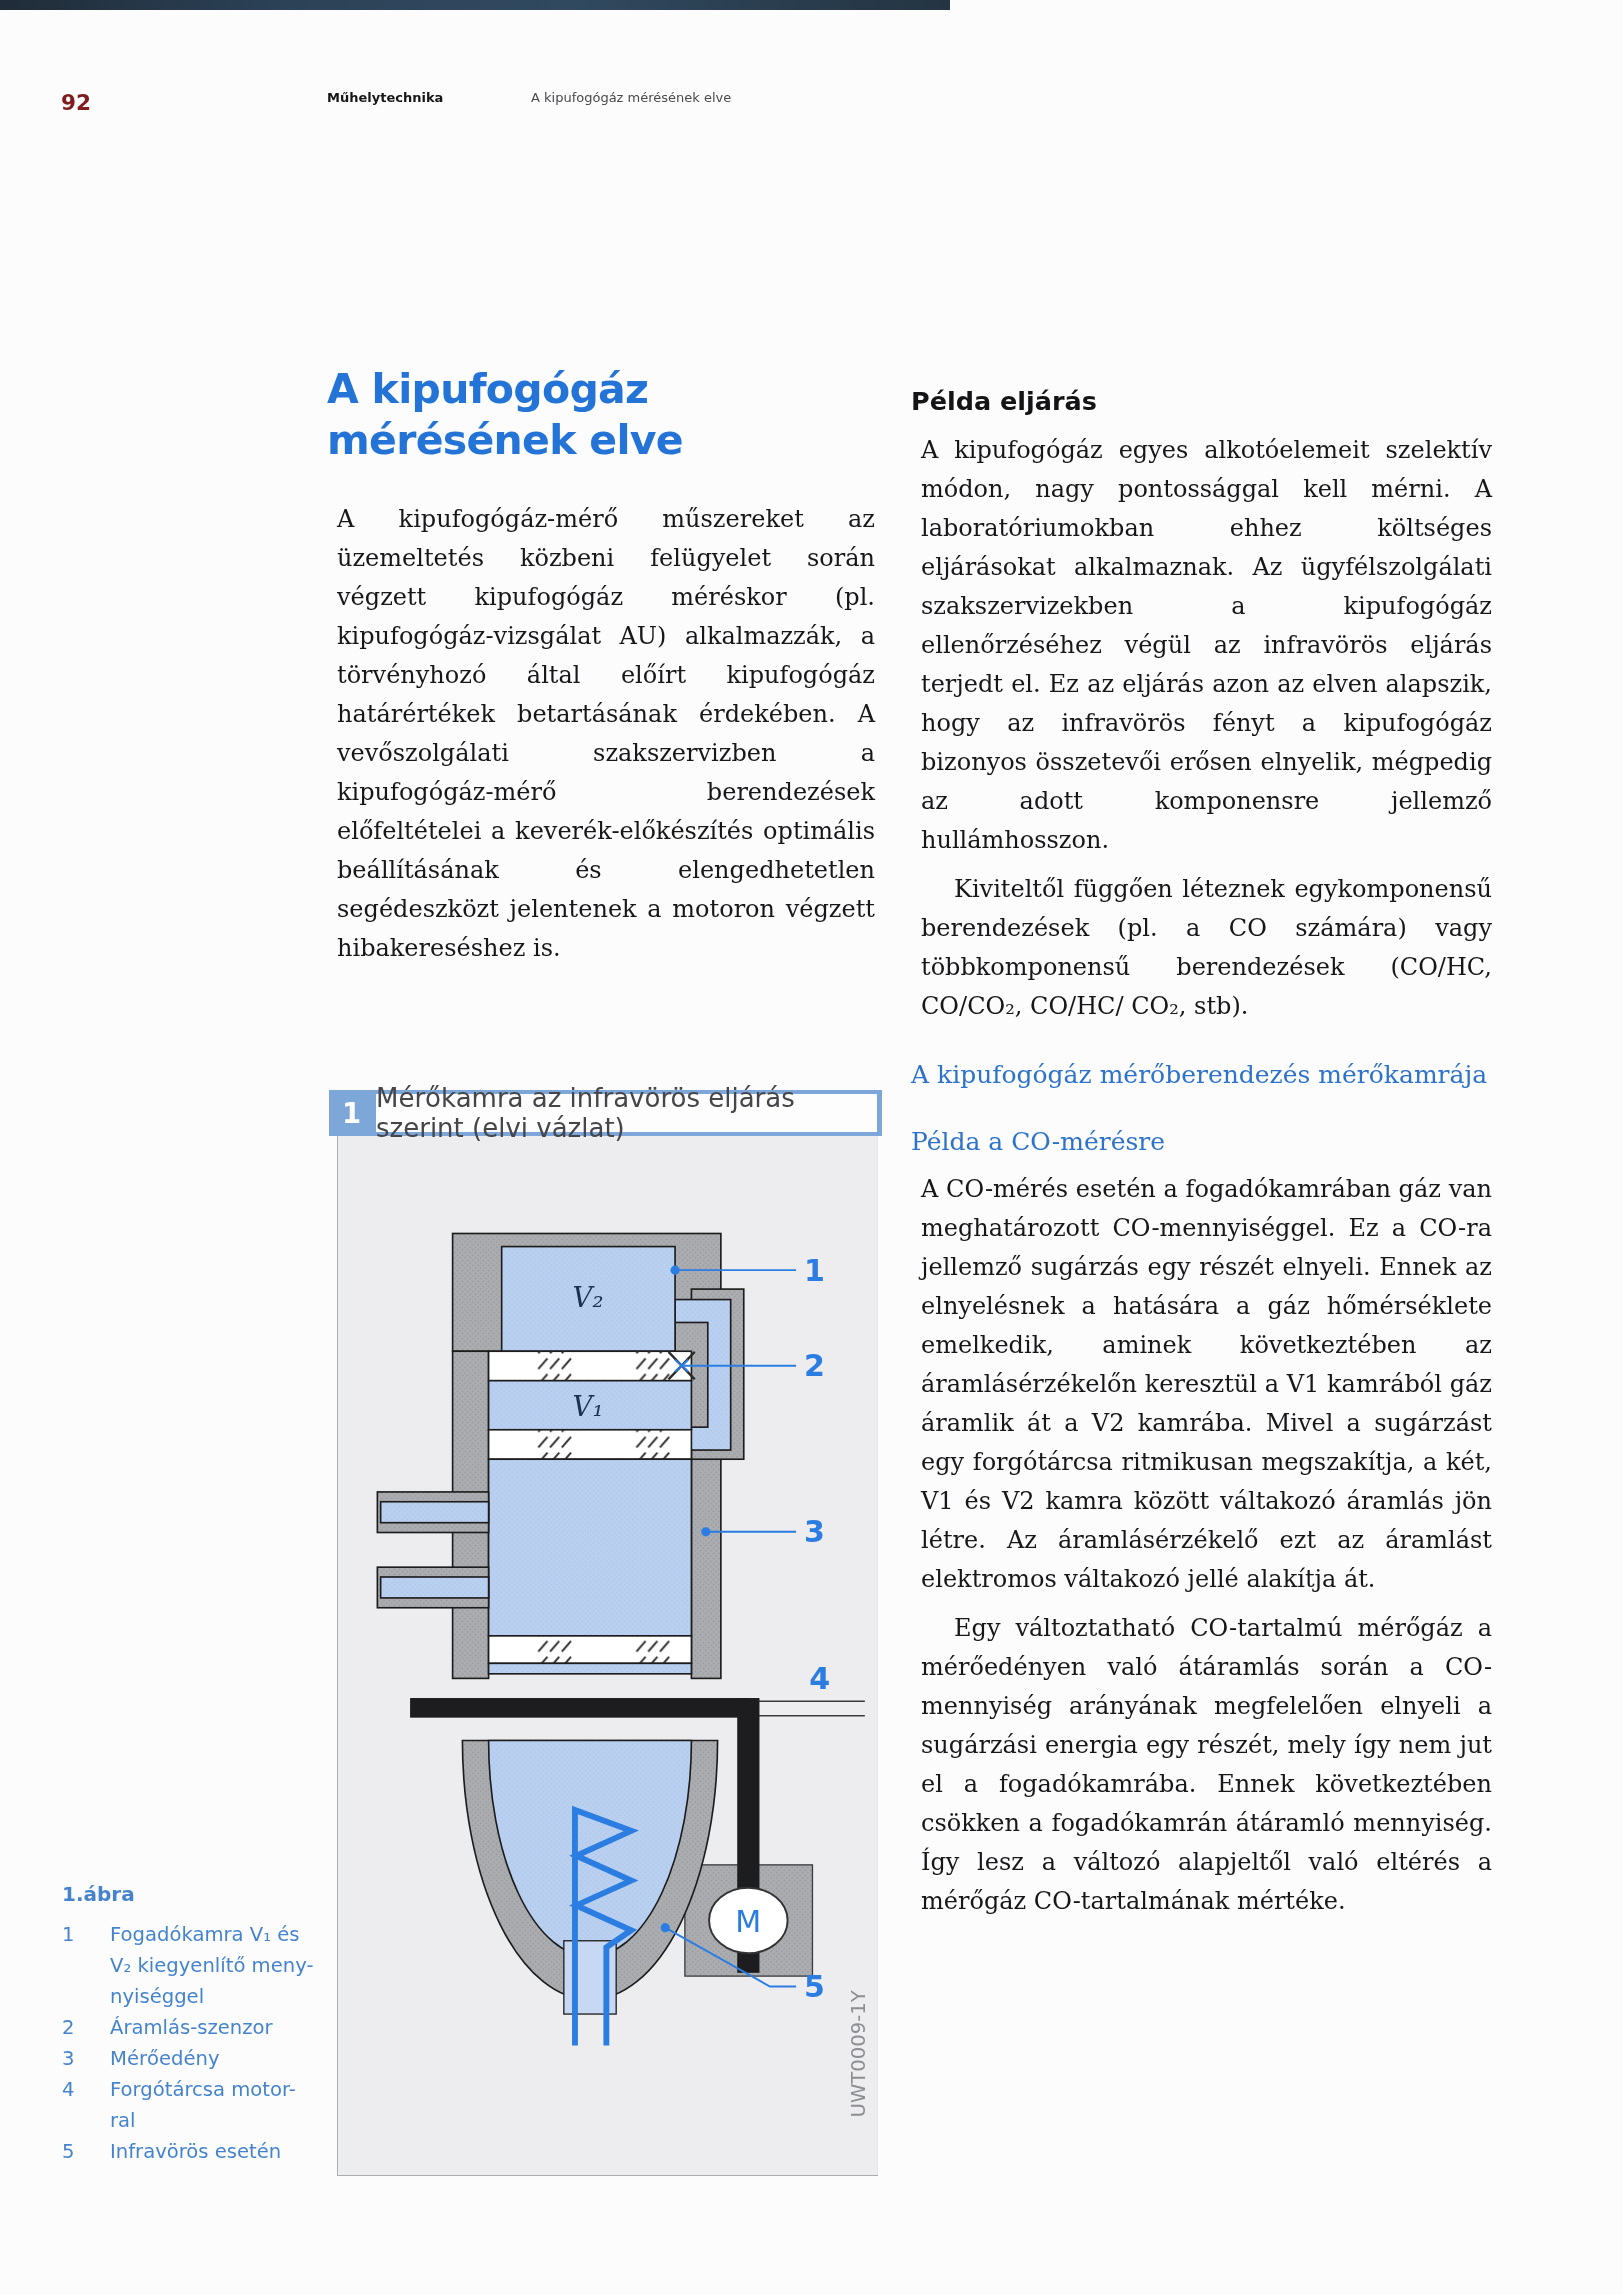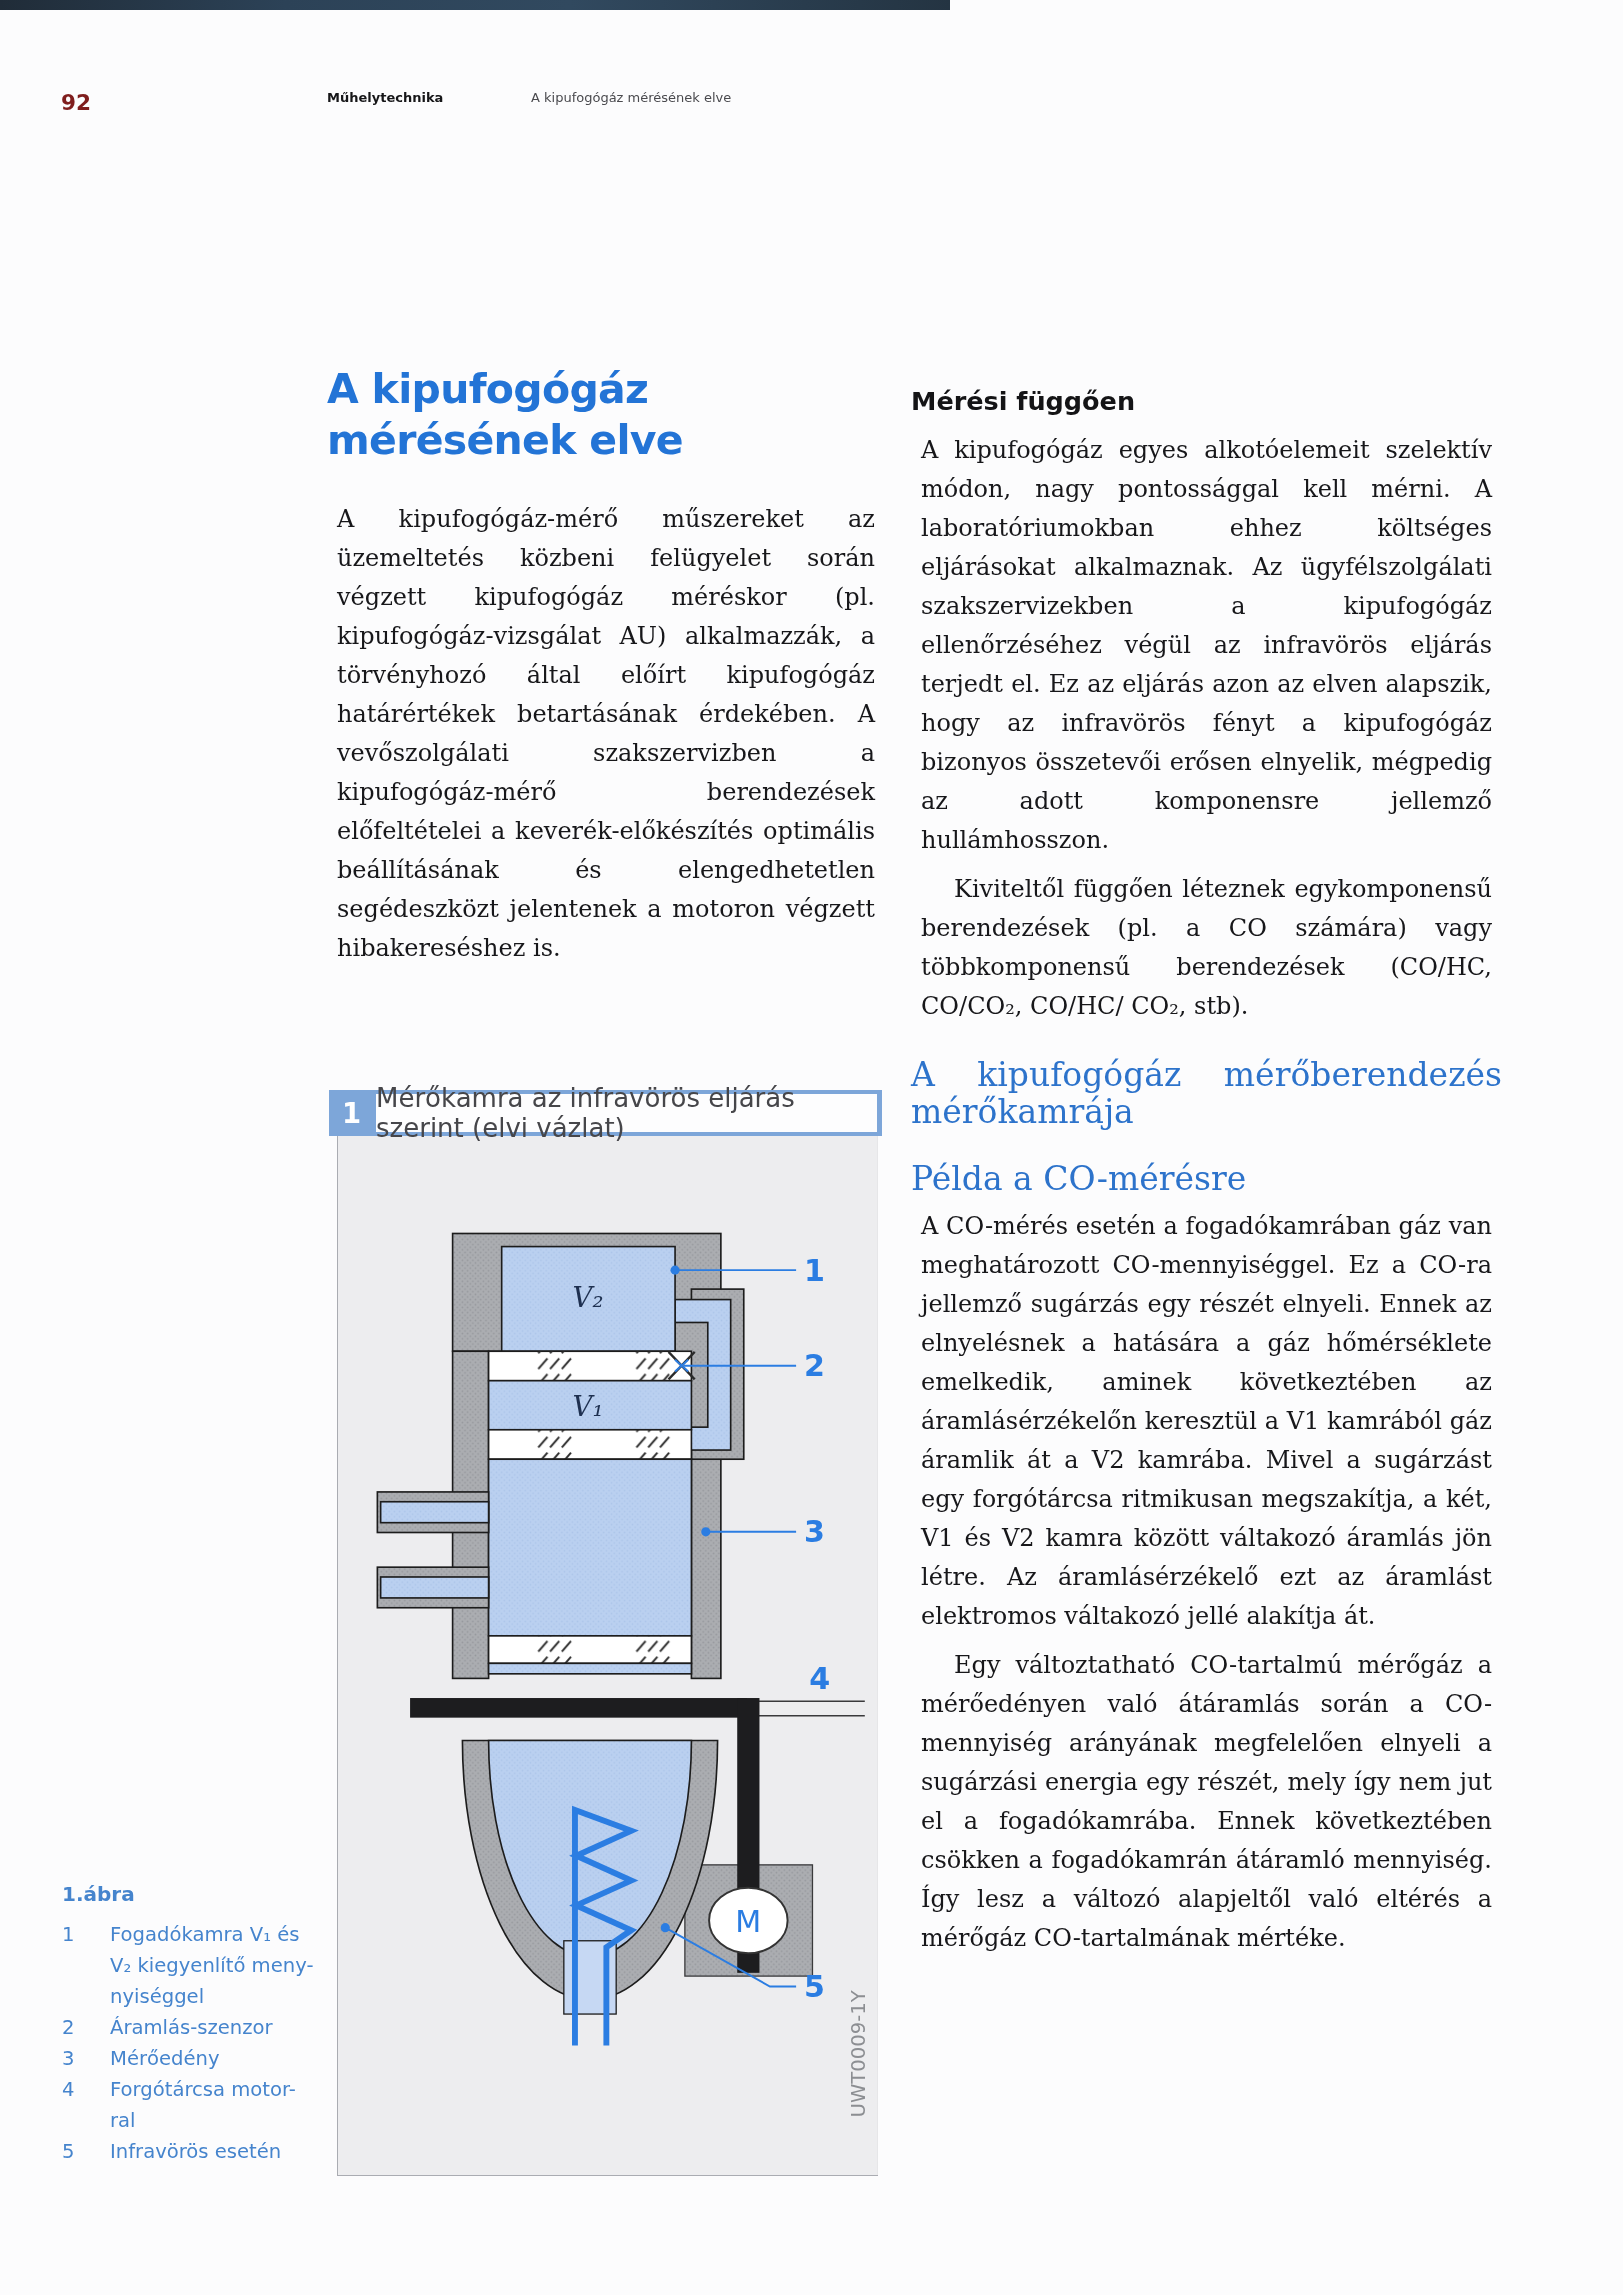--- a/index.html
+++ b/index.html
@@ -11,21 +11,21 @@
   .hdr{position:absolute;top:90px;font-family:"DejaVu Sans",sans-serif;font-size:13px;white-space:nowrap}
   .pageno{left:61px;font-weight:bold;font-size:21.6px;color:#7f1d1d}
   .hsection{left:327px;font-weight:bold;color:#161618}
   .hchapter{left:531px;color:#4a4a4e}
   .leftcol{position:absolute;left:327px;top:364px;width:558px}
   .doc-title{margin:0 0 34px;font-family:"DejaVu Sans",sans-serif;font-weight:bold;
              color:#2374d6;font-size:41px;line-height:51px;letter-spacing:-0.7px}
   .body-text{font-size:24px;line-height:39px;text-align:justify;color:#17171a}
   .rightcol{position:absolute;left:911px;top:382px;width:591px}
   .sub-head{margin:0 0 6.5px;font-family:"DejaVu Sans",sans-serif;font-weight:bold;font-size:25.5px;color:#141416}
-  .blue-head{margin:30px 0 5.2px;font-weight:normal;font-size:33px;line-height:37px;color:#2d73cb}
+  .blue-head{margin:30px 0 5.2px;font-weight:normal;font-size:25px;line-height:37px;color:#2d73cb}
   p{margin:10px}
   p.ind{text-indent:33px}
   .figure{position:absolute;left:329px;top:1090px;width:553px}
   .figcap{position:relative;height:46px;background:#7da6d9}
   .figcap-num{position:absolute;left:0;top:0;width:45px;height:46px;display:flex;align-items:center;
               justify-content:center;color:#fff;font-family:"DejaVu Sans",sans-serif;font-weight:bold;font-size:27.5px}
   .figcap-box{position:absolute;left:47px;top:3.9px;right:5.2px;bottom:3.9px;background:#fdfdfe;
               display:flex;align-items:center;justify-content:center;
               font-family:"DejaVu Sans",sans-serif;font-size:26px;color:#46464a}
   .figbody{margin-left:7.9px;width:541px;background:#ededef;
@@ -48,21 +48,21 @@
   <div class="hdr pageno">92</div>
   <div class="hdr hsection">Műhelytechnika</div>
   <div class="hdr hchapter">A kipufogógáz mérésének elve</div>
 
   <div class="leftcol">
     <h1 class="doc-title">A kipufogógáz mérésének elve</h1>
     <p class="body-text">A kipufogógáz-mérő műszereket az üzemeltetés közbeni felügyelet során végzett kipufogógáz méréskor (pl. kipufogógáz-vizsgálat AU) alkalmazzák, a törvényhozó által előírt kipufogógáz határértékek betartásának érdekében. A vevőszolgálati szakszervizben a kipufogógáz-mérő berendezések előfeltételei a keverék-előkészítés optimális beállításának és elengedhetetlen segédeszközt jelentenek a motoron végzett hibakereséshez is.</p>
   </div>
 
   <div class="rightcol body-text">
-    <h2 class="sub-head">Mérési függően</h2>
+    <h2 class="sub-head">Példa eljárás</h2>
     <p>A kipufogógáz egyes alkotóelemeit szelektív módon, nagy pontossággal kell mérni. A laboratóriumokban ehhez költséges eljárásokat alkalmaznak. Az ügyfélszolgálati szakszervizekben a kipufogógáz ellenőrzéséhez végül az infravörös eljárás terjedt el. Ez az eljárás azon az elven alapszik, hogy az infravörös fényt a kipufogógáz bizonyos összetevői erősen elnyelik, mégpedig az adott komponensre jellemző hullámhosszon.</p>
     <p class="ind">Kiviteltől függően léteznek egykomponensű berendezések (pl. a CO számára) vagy többkomponensű berendezések (CO/HC, CO/CO₂, CO/HC/ CO₂, stb).</p>
     <h3 class="blue-head">A kipufogógáz mérőberendezés mérőkamrája</h3>
     <h3 class="blue-head">Példa a CO-mérésre</h3>
     <p>A CO-mérés esetén a fogadókamrában gáz van meghatározott CO-mennyiséggel. Ez a CO-ra jellemző sugárzás egy részét elnyeli. Ennek az elnyelésnek a hatására a gáz hőmérséklete emelkedik, aminek következtében az áramlásérzékelőn keresztül a V1 kamrából gáz áramlik át a V2 kamrába. Mivel a sugárzást egy forgótárcsa ritmikusan megszakítja, a két, V1 és V2 kamra között váltakozó áramlás jön létre. Az áramlásérzékelő ezt az áramlást elektromos váltakozó jellé alakítja át.</p>
     <p class="ind">Egy változtatható CO-tartalmú mérőgáz a mérőedényen való átáramlás során a CO-mennyiség arányának megfelelően elnyeli a sugárzási energia egy részét, mely így nem jut el a fogadókamrába. Ennek következtében csökken a fogadókamrán átáramló mennyiség. Így lesz a változó alapjeltől való eltérés a mérőgáz CO-tartalmának mértéke.</p>
   </div>
 
   <div class="figure">
     <div class="figcap">

